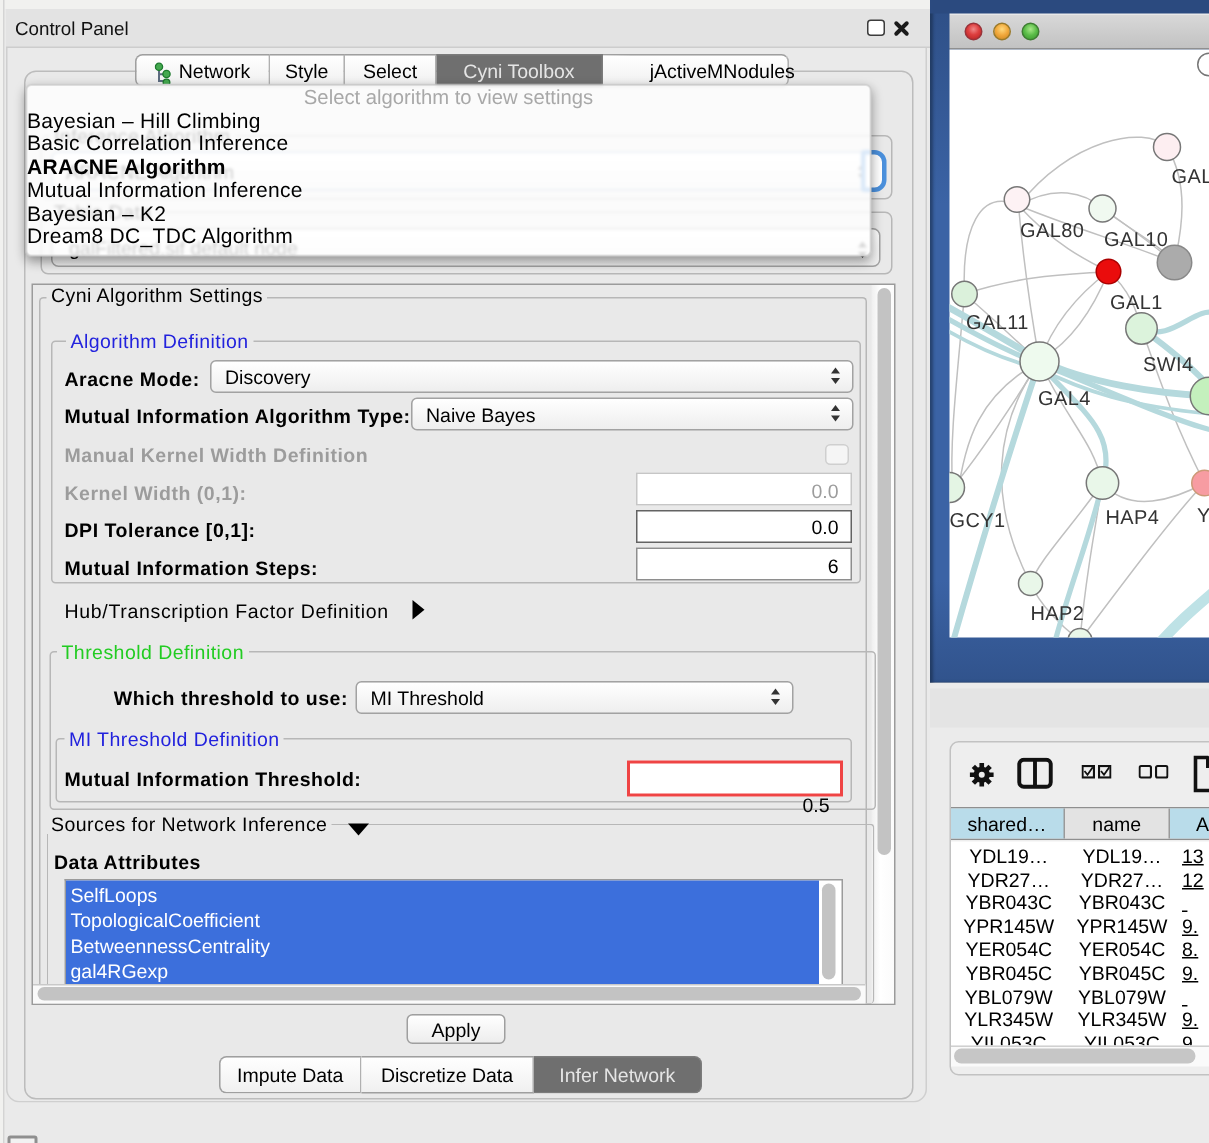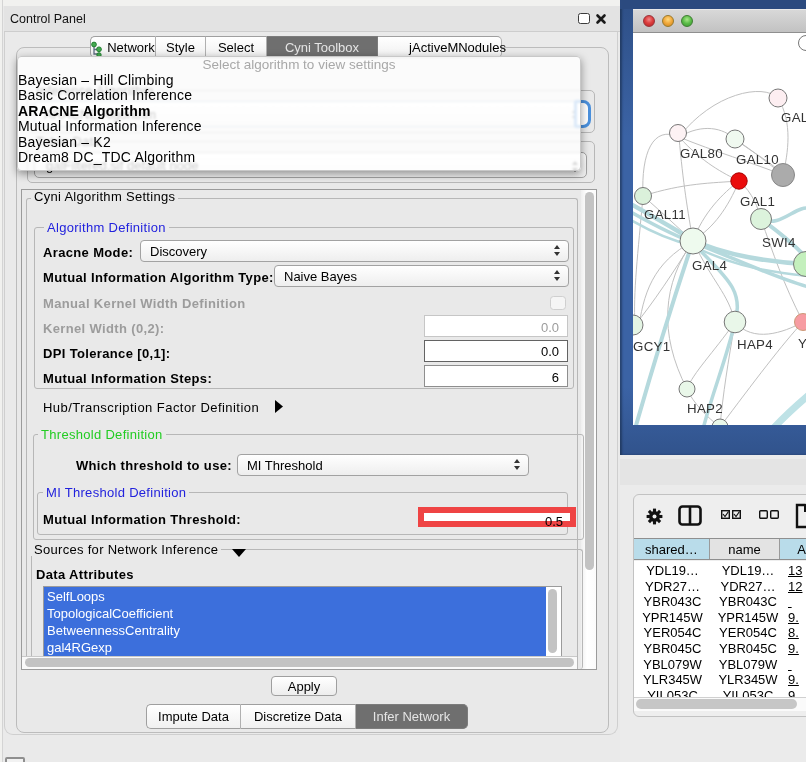--- a/index.html
+++ b/index.html
@@ -77,21 +77,21 @@
 <div class="lbl" style="left:43px;top:270px;font-weight:bold;">Mutual Information Algorithm Type:</div>
 <div class="combo" style="left:274px;top:265px;width:295px;height:22px;">
   <div class="ct">Naive Bayes</div>
   <div class="updn">
       <div class="u"></div>
       <div class="d"></div>
     </div>
 </div>
 <div class="lbl" style="left:43px;top:296px;font-weight:bold;color:#9c9c9c;">Manual Kernel Width Definition</div>
 <div class="abs" style="left:550px;top:296px;width:16px;height:13.5px;border:1px solid #cfcfcf;border-radius:3.5px;background:#f5f5f5;"></div>
-<div class="lbl" style="left:43px;top:321px;font-weight:bold;color:#9c9c9c;">Kernel Width (0,2):</div>
+<div class="lbl" style="left:43px;top:321px;font-weight:bold;color:#9c9c9c;">Kernel Width (0,1):</div>
 <div class="fld" style="left:424px;top:315px;width:144px;height:22px;border:1px solid #c6c6c6;color:#9c9c9c;padding-top:3.5px;padding-right:8px;">0.0</div>
 <div class="lbl" style="left:43px;top:346px;font-weight:bold;">DPI Tolerance [0,1]:</div>
 <div class="fld" style="left:424px;top:340px;width:144px;height:22px;border:1.5px solid #636363;padding-top:3px;padding-right:8px;">0.0</div>
 <div class="lbl" style="left:43px;top:371px;font-weight:bold;">Mutual Information Steps:</div>
 <div class="fld" style="left:424px;top:365px;width:144px;height:22px;border:1px solid #8e8e8e;padding-top:3.5px;padding-right:8px;">6</div>
 
 <div class="lbl" style="left:43px;top:400px;letter-spacing:0.45px;">Hub/Transcription Factor Definition</div>
 <svg class="abs" style="left:273px;top:399px;" width="12" height="15">
     <path d="M2 1 L10 7.5 L2 14 Z" fill="#000"></path>
   </svg>
@@ -102,21 +102,21 @@
 <div class="combo" style="left:237px;top:454px;width:292px;height:22px;">
   <div class="ct">MI Threshold</div>
   <div class="updn">
       <div class="u"></div>
       <div class="d"></div>
     </div>
 </div>
 <div class="grp" style="left:37px;top:492px;width:531px;height:43px;"></div>
 <div class="gtitle" style="left:43px;top:486px;color:#2222dd;font-size:13px;">MI Threshold Definition</div>
 <div class="lbl" style="left:43px;top:512px;font-weight:bold;">Mutual Information Threshold:</div>
-<div class="fld" style="left:418px;top:507px;width:158px;height:20px;border:6px solid #ef4444;padding-top:1px;padding-right:7px;">0.5</div>
+<div class="fld" style="left:418px;top:507px;width:144px;height:20px;border:2px solid #ef4444;padding-top:20px;padding-right:7px;">0.5</div>
 
 <div class="grp" style="left:31px;top:549px;width:552px;height:120px;border-bottom:none;"></div>
 <div class="gtitle" style="left:31px;top:543px;font-size:13px;">Sources for Network Inference</div>
 <svg class="abs" style="left:231px;top:547px;" width="16" height="11">
     <path d="M1 2 L15 2 L8 10 Z" fill="#000"></path>
   </svg>
 <div class="lbl" style="left:36px;top:567px;font-weight:bold;">Data Attributes</div>
 
 <div class="abs" style="left:43px;top:586px;width:519px;height:70px;background:#fff;border:1px solid #9b9b9b;border-bottom:none;"></div>
 <div class="abs" style="left:44px;top:587px;width:502px;height:69px;background:#3c6fdc;color:#fff;font-size:13px;line-height:17px;padding:1px 14px 0 3px;">SelfLoops<br>TopologicalCoefficient<br>BetweennessCentrality<br>gal4RGexp</div>
@@ -127,21 +127,21 @@
 
 <div class="abs" style="left:271px;top:676px;width:66px;height:20px;border:1px solid #9f9f9f;border-radius:4px;background:linear-gradient(#ffffff,#ededed);text-align:center;font-size:13px;padding-top:2px;">Apply</div>
 
 <div class="seg" style="left:146px;top:704px;height:25px;">
   <div class="s first" style="width:95px;">Impute Data</div>
   <div class="s" style="width:115px;">Discretize Data</div>
   <div class="s last sel" style="width:112px;">Infer Network</div>
 </div>
 
 <div class="seg" style="left:90px;top:36px;">
-  <div class="s first" style="width:66px;"><svg width="12" height="15" style="margin-right:4px;margin-top:2px;" viewBox="0 0 12 15">
+  <div class="s first" style="width:90px;"><svg width="12" height="15" style="margin-right:4px;margin-top:2px;" viewBox="0 0 12 15">
         <path d="M3 5 L3 13 L7 13 M3 8.5 L7 8.5" stroke="#5d6c80" stroke-width="1.3" fill="none"></path>
         <circle cx="3" cy="3.5" r="2.4" fill="#44a94f" stroke="#1e7a2e" stroke-width="0.9"></circle>
         <circle cx="8" cy="8.3" r="2.4" fill="#44a94f" stroke="#1e7a2e" stroke-width="0.9"></circle>
         <circle cx="8" cy="13.9" r="2.2" fill="#44a94f" stroke="#1e7a2e" stroke-width="0.9"></circle>
       </svg>Network</div>
   <div class="s" style="width:50px;">Style</div>
   <div class="s" style="width:61px;">Select</div>
   <div class="s sel" style="width:111px;">Cyni Toolbox</div>
   <div class="s last" style="width:124px;padding-left:36px;">jActiveMNodules</div>
 </div>

